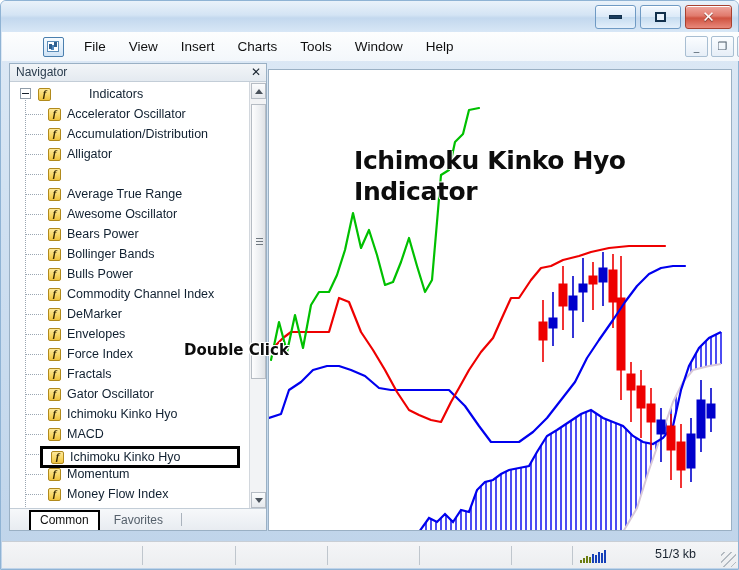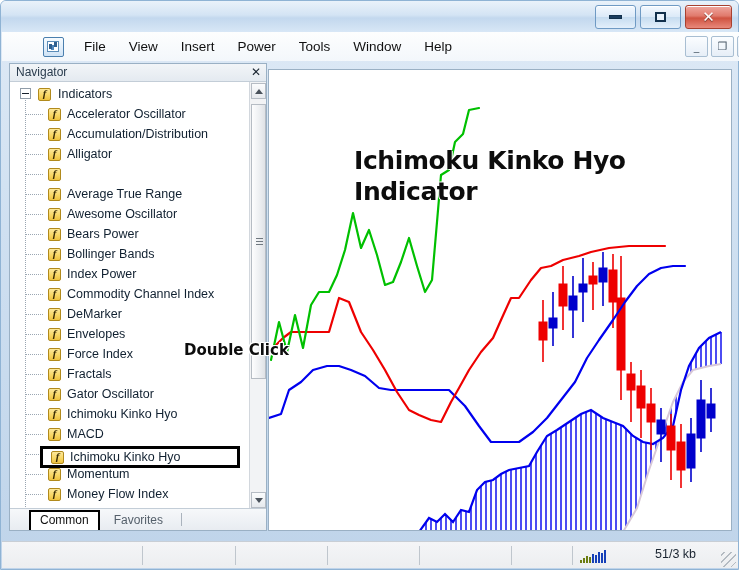--- a/index.html
+++ b/index.html
@@ -93,21 +93,21 @@
     font-family:"DejaVu Sans",sans-serif;cursor:pointer;line-height:16px;
   }
   .nav-body{
     position:relative;height:427px;background:#ffffff;overflow:hidden;
   }
   .tree{position:absolute;left:0;top:0;right:17px;top:2px;}
   .tnode{
     position:relative;height:20px;display:flex;align-items:center;
     font-size:12.5px;color:#102030;white-space:nowrap;
   }
-  .tnode.root{padding-left:10px;}
+  .tnode.root{padding-left:10px;gap:31px;}
   .tnode.child{padding-left:38px;}
   .expander{
     position:absolute;left:10px;top:4px;width:11px;height:11px;
     border:1px solid #909ca8;background:#ffffff;box-sizing:border-box;
   }
   .expander:before{
     content:"";position:absolute;left:1px;top:4px;width:7px;height:1px;background:#18222c;
   }
   .dotline-v{
     position:absolute;left:15px;top:18px;width:1px;height:452px;
@@ -240,21 +240,21 @@
           <span class="glyph">✕</span>
         </div>
     </div>
   </div>
 
   <div class="menubar">
     <div class="applogo"></div>
     <div class="menu-item">File</div>
     <div class="menu-item">View</div>
     <div class="menu-item">Insert</div>
-    <div class="menu-item">Power</div>
+    <div class="menu-item">Charts</div>
     <div class="menu-item">Tools</div>
     <div class="menu-item">Window</div>
     <div class="menu-item">Help</div>
 
     <div class="mdibtns">
       <div class="mdb">_</div>
       <div class="mdb">❐</div>
       <div class="mdb">✕</div>
     </div>
   </div>
@@ -308,21 +308,21 @@
             <span class="label">Bears Power</span>
           </div>
           <div class="tnode child">
             <span class="dotline-h"></span>
             <span class="ficon"></span>
             <span class="label">Bollinger Bands</span>
           </div>
           <div class="tnode child">
             <span class="dotline-h"></span>
             <span class="ficon"></span>
-            <span class="label">Index Power</span>
+            <span class="label">Bulls Power</span>
           </div>
           <div class="tnode child">
             <span class="dotline-h"></span>
             <span class="ficon"></span>
             <span class="label">Commodity Channel Index</span>
           </div>
           <div class="tnode child">
             <span class="dotline-h"></span>
             <span class="ficon"></span>
             <span class="label">DeMarker</span>

